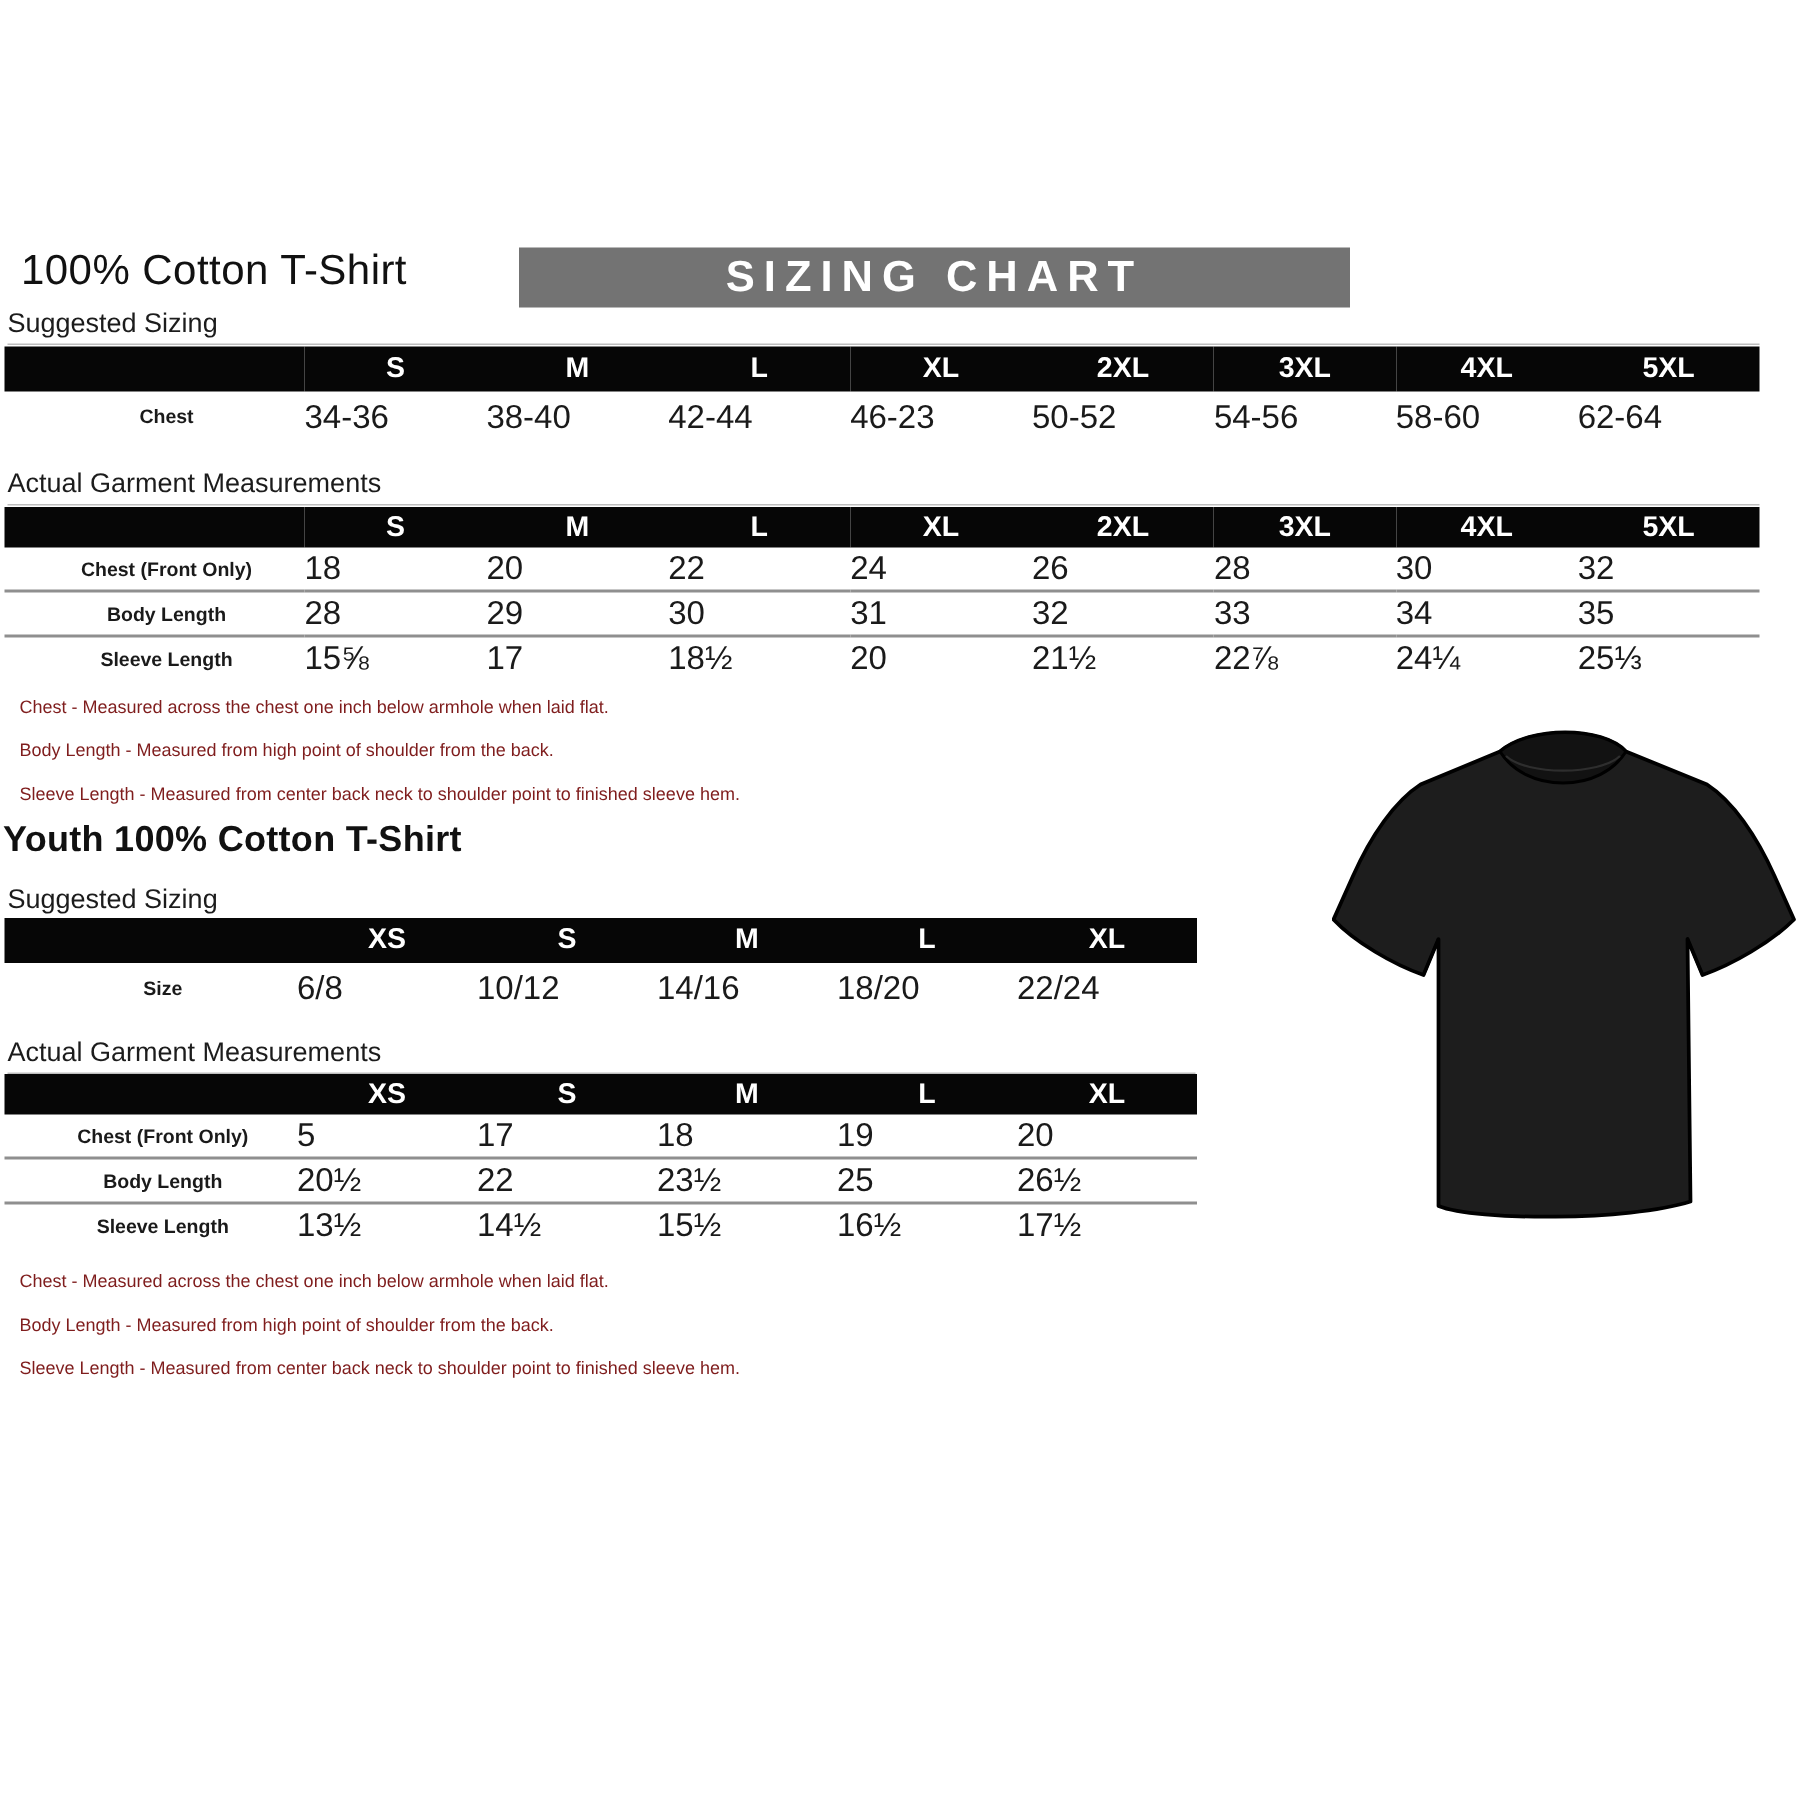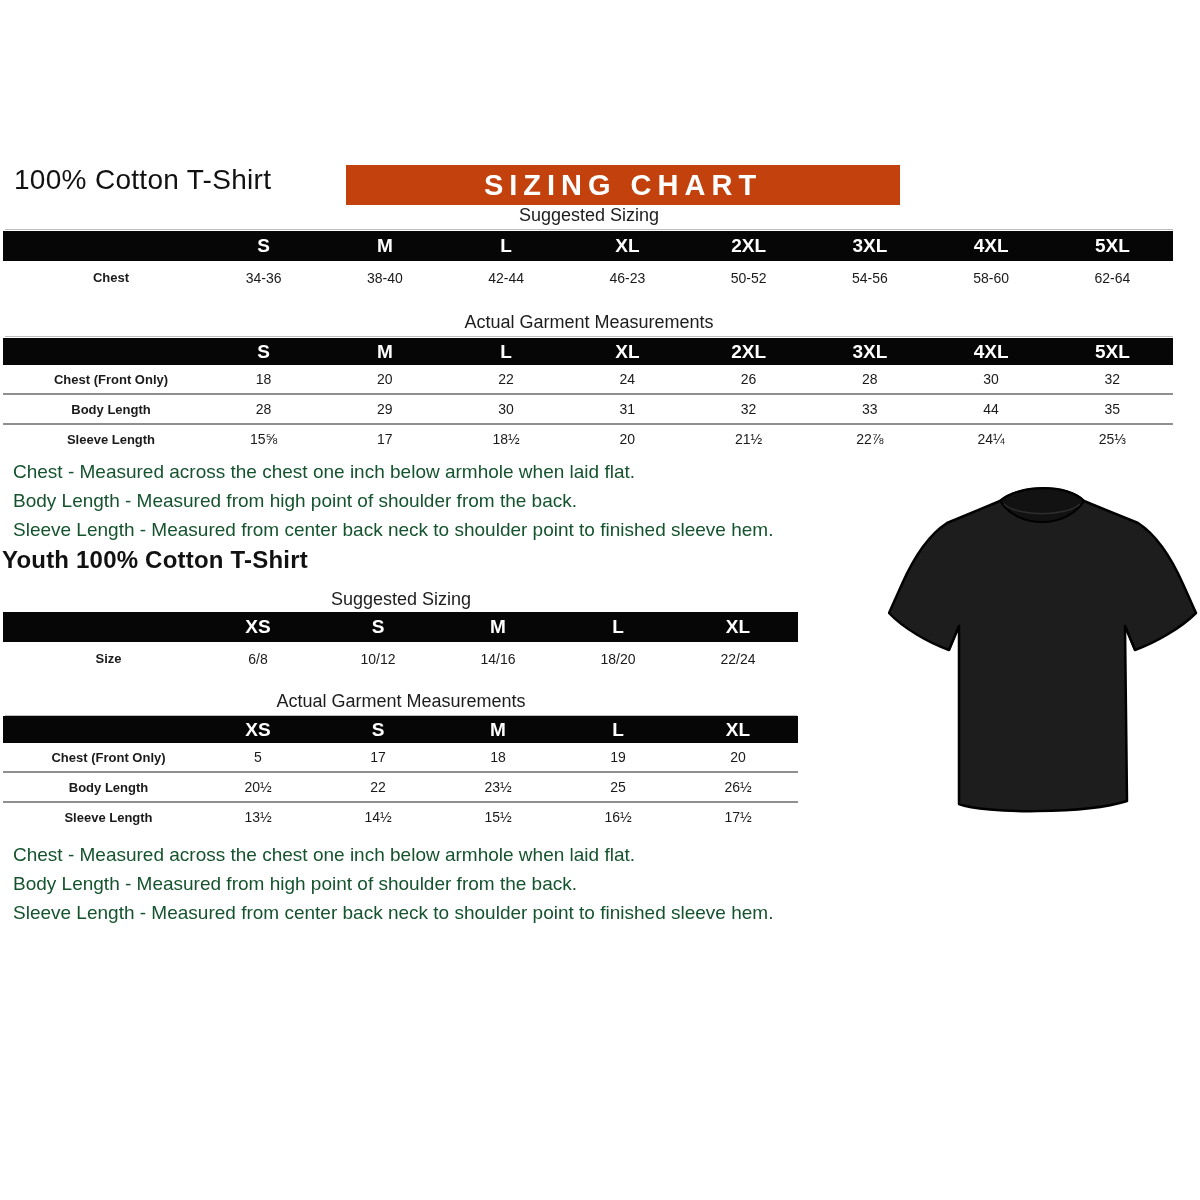--- a/index.html
+++ b/index.html
@@ -4,55 +4,54 @@
 <style>
   html,body{margin:0;padding:0;}
   body{
     width:1200px;height:1200px;position:relative;background:#ffffff;
     font-family:"Liberation Sans",sans-serif;color:#111;
     overflow:hidden;
   }
   .abs{position:absolute;}
   .main-title{left:14px;top:164px;font-size:28px;font-weight:normal;letter-spacing:.3px;}
   .banner{
-    left:346px;top:165px;width:554px;height:40px;background:#c2410c;color:#fff;
+    left:346px;top:165px;width:554px;height:40px;background:#737373;color:#fff;
     display:flex;align-items:center;justify-content:center;
     font-size:29px;font-weight:bold;letter-spacing:6px;
   }
   .section-label{
     font-size:18px;color:#1c1c1c;padding-bottom:3px;
     border-bottom:1px solid #bdbdbd;
-    text-align:center;
   }
   .lbl-adult-sug{left:5px;top:205px;width:1168px;}
   .lbl-adult-act{left:5px;top:312px;width:1168px;}
   .lbl-youth-sug{left:5px;top:589px;width:792px;}
   .lbl-youth-act{left:5px;top:691px;width:792px;}
 
   .tblwrap{left:3px;}
   .t-adult-sug{top:231px;width:1170px;}
   .t-adult-act{top:338px;width:1170px;}
   .t-youth-sug{top:612px;width:795px;}
   .t-youth-act{top:716px;width:795px;}
 
   table{border-collapse:collapse;table-layout:fixed;width:100%;}
   th{
     background:#060606;color:#fff;font-weight:bold;font-size:19px;
     text-align:center;padding:0;
   }
-  td{text-align:center;font-size:14px;color:#1a1a1a;padding:0;vertical-align:middle;}
+  td{text-align:left;font-size:22px;color:#1a1a1a;padding:0;vertical-align:middle;}
   td.rowlabel{text-align:center;padding-left:16px;font-weight:bold;font-size:13px;}
   td.rowlabel .suffix{font-weight:bold;}
   .suggested th{height:30px;}
   .suggested td{height:33px;}
   .actual th{height:27px;}
   .actual td{height:28px;}
   .actual tr.sep td{border-bottom:2px solid #8f8f8f;}
 
-  .notes{font-size:19px;color:#14532d;line-height:29px;}
+  .notes{font-size:12px;color:#7f1d1d;line-height:29px;}
   .notes-adult{left:13px;top:457px;}
   .notes-youth{left:13px;top:840px;}
 
   .youth-title{left:2px;top:546px;font-size:24px;font-weight:bold;letter-spacing:.2px;}
 
   .tshirt{left:888px;top:474px;width:312px;height:345px;}
 </style>
 </head>
 <body>
 
@@ -142,21 +141,21 @@
           <td>32</td>
         </tr>
         <tr class="sep">
           <td class="rowlabel"><span>Body Length</span></td>
           <td>28</td>
           <td>29</td>
           <td>30</td>
           <td>31</td>
           <td>32</td>
           <td>33</td>
-          <td>44</td>
+          <td>34</td>
           <td>35</td>
         </tr>
         <tr>
           <td class="rowlabel"><span>Sleeve Length</span></td>
           <td>15⅝</td>
           <td>17</td>
           <td>18½</td>
           <td>20</td>
           <td>21½</td>
           <td>22⅞</td>

